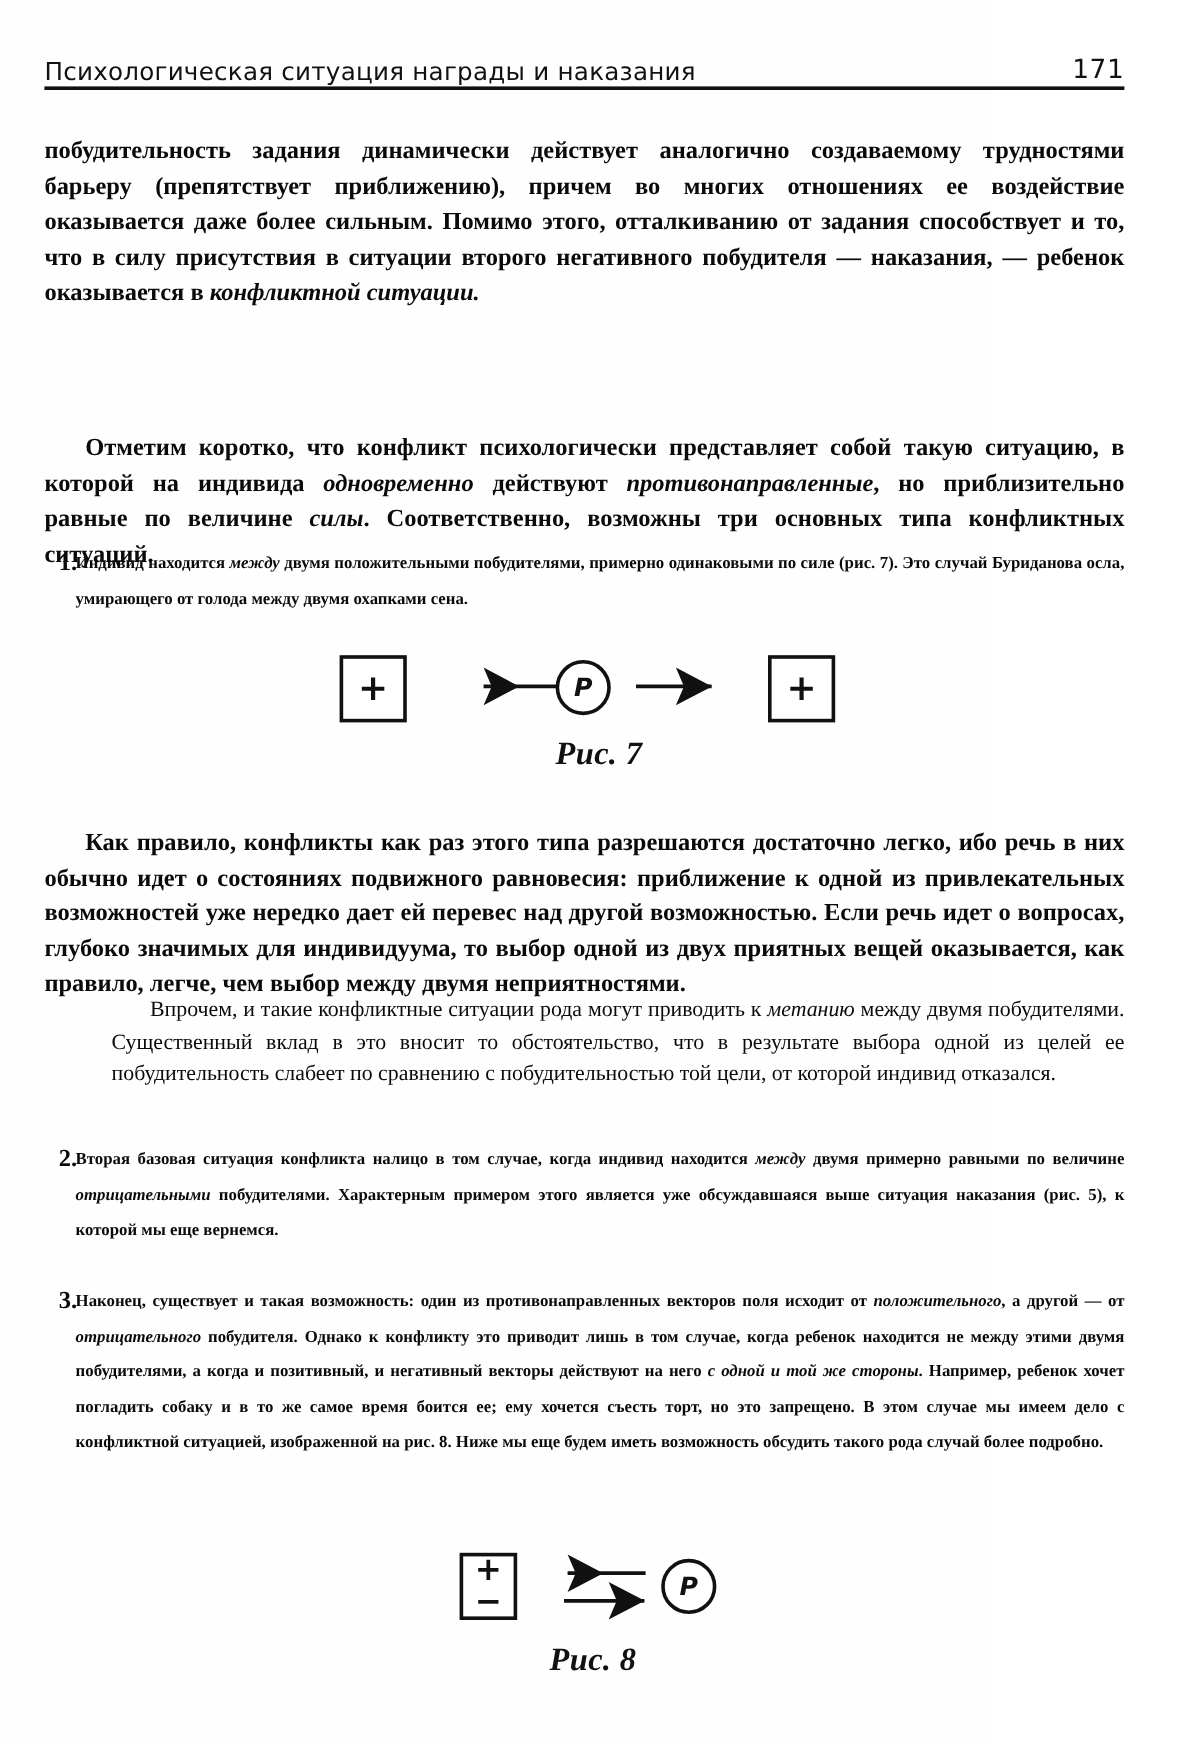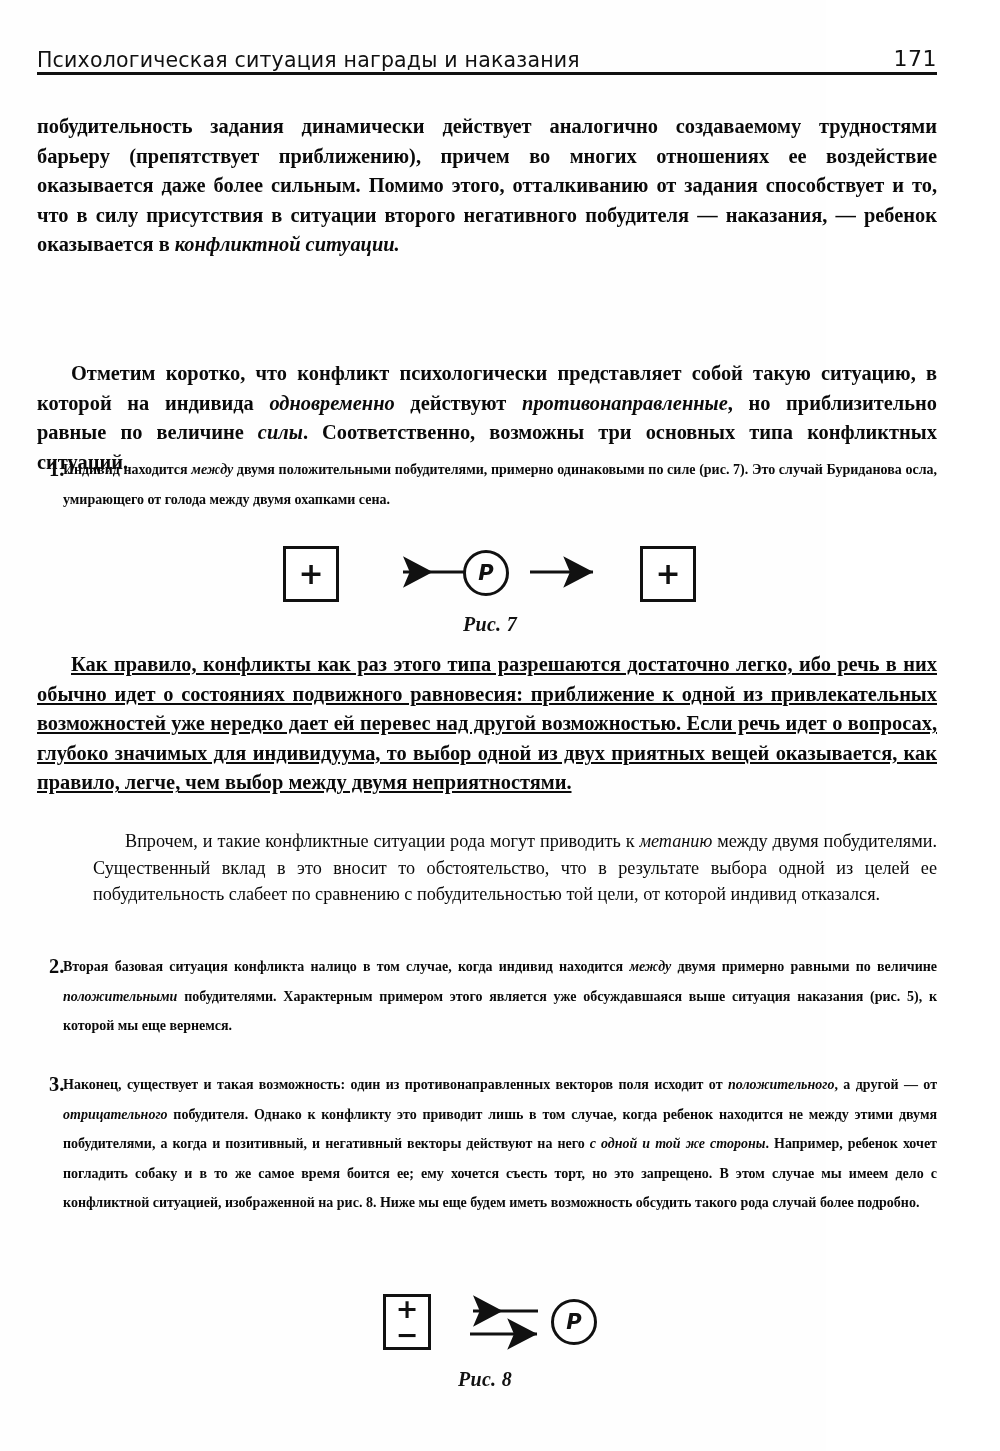--- a/index.html
+++ b/index.html
@@ -133,21 +133,21 @@
   }
 
   
   .figure { position: absolute; }
 
   .fig-caption {
     position: absolute;
     font-family: "Liberation Serif", "DejaVu Serif", serif;
     font-weight: 700;
     font-style: italic;
-    font-size: 20px;
+    font-size: 27px;
     color: #111;
     letter-spacing: 0.3px;
     white-space: nowrap;
   }
 
   .sq {
     position: absolute;
     box-sizing: border-box;
     border: 3.2px solid #111;
     background: #fff;
@@ -231,31 +231,31 @@
       <span>P</span>
     </div>
 
     <div class="sq" style="left:640px;top:11px;width:56px;height:56px;">
       <span class="sign">+</span>
     </div>
 
     <div class="fig-caption" style="left:463px;top:78px;">Рис. 7</div>
   </div>
 
-  <div class="col" style="top:650px;text-decoration:underline;">
+  <div class="col" style="top:688px;">
     <p class="body indent">Как правило, конфликты как раз этого типа разрешаются достаточно легко, ибо речь в них обычно идет о состояниях подвижного равновесия: приближение к одной из привлекательных возможностей уже нередко дает ей перевес над другой возможностью. Если речь идет о вопросах, глубоко значимых для индивидуума, то выбор одной из двух приятных вещей оказывается, как правило, легче, чем выбор между двумя неприятностями.</p>
   </div>
 
   <div class="col" style="left:93px;top:828px;width:844px;">
     <p class="small indent"><span>Впрочем, и такие конфликтные ситуации рода могут приводить к </span><i>метанию</i><span> между двумя побудителями. Существенный вклад в это вносит то обстоятельство, что в результате выбора одной из целей ее побудительность слабеет по сравнению с побудительностью той цели, от которой индивид отказался.</span></p>
   </div>
 
   <div class="li" style="top:952px;">
     <div class="li-num">2.</div>
-    <div class="li-text"><span>Вторая базовая ситуация конфликта налицо в том случае, когда индивид находится </span><i>между</i><span> двумя примерно равными по величине </span><i>положительными</i><span> побудителями. Характерным примером этого является уже обсуждавшаяся выше ситуация наказания (рис. 5), к которой мы еще вернемся.</span></div>
+    <div class="li-text"><span>Вторая базовая ситуация конфликта налицо в том случае, когда индивид находится </span><i>между</i><span> двумя примерно равными по величине </span><i>отрицательными</i><span> побудителями. Характерным примером этого является уже обсуждавшаяся выше ситуация наказания (рис. 5), к которой мы еще вернемся.</span></div>
   </div>
 
   <div class="li" style="top:1070px;">
     <div class="li-num">3.</div>
     <div class="li-text"><span>Наконец, существует и такая возможность: один из противонаправленных векторов поля исходит от </span><i>положительного</i><span>, а другой — от </span><i>отрицательного</i><span> побудителя. Однако к конфликту это приводит лишь в том случае, когда ребенок находится не между этими двумя побудителями, а когда и позитивный, и негативный векторы действуют на него </span><i>с одной и той же стороны</i><span>. Например, ребенок хочет погладить собаку и в то же самое время боится ее; ему хочется съесть торт, но это запрещено. В этом случае мы имеем дело с конфликтной ситуацией, изображенной на рис. 8. Ниже мы еще будем иметь возможность обсудить такого рода случай более подробно.</span></div>
   </div>
 
   <div class="figure" style="left:0;top:1286px;width:1000px;height:120px;">
 
     <div class="sq two" style="left:383px;top:8px;width:48px;height:56px;">

